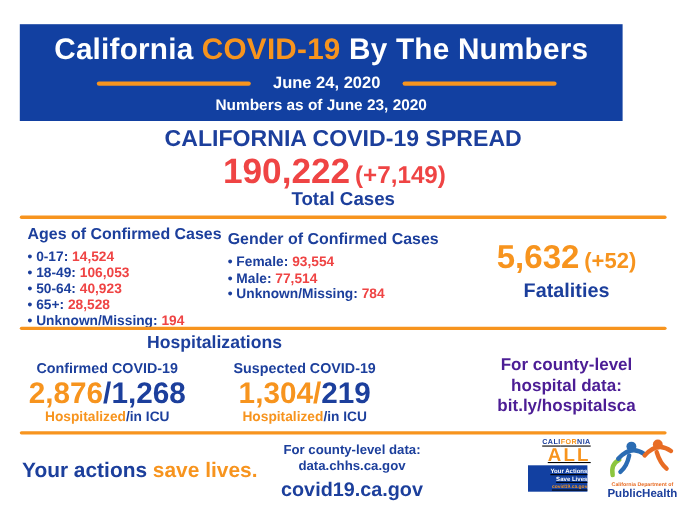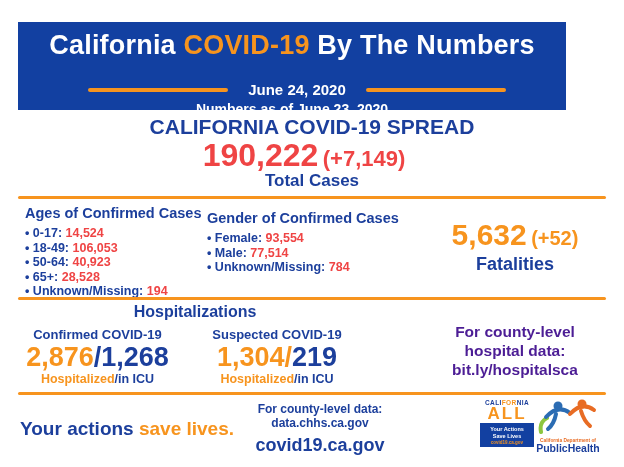--- a/index.html
+++ b/index.html
@@ -11,21 +11,21 @@
   .blue{color:#1c3f9c;}
   .orange{color:#f7941e;}
 
   
   .header{
     position:absolute;left:18px;top:22px;width:548px;height:88px;
     background:#1240a1;color:#fff;text-align:center;
   }
   .header-title{font-size:27px;font-weight:bold;margin-top:8px;letter-spacing:.2px;}
   .header-title .covid{color:#f7941e;}
-  .date-row{display:flex;align-items:center;justify-content:center;margin-top:20px;gap:20px;padding-left:10px;}
+  .date-row{display:flex;align-items:center;justify-content:center;margin-top:6px;gap:20px;padding-left:10px;}
   .dash{width:140px;height:4px;background:#f7941e;border-radius:2px;}
   .date-text{font-size:15px;font-weight:bold;}
   .asof{font-size:14px;margin-top:3px;font-weight:bold;}
 
   
   .spread-title{position:absolute;top:115px;left:0;width:624px;text-align:center;
     font-size:21px;font-weight:bold;color:#1c3f9c;}
   .total-row{position:absolute;top:137px;left:0;width:608px;text-align:center;color:#ef4444;font-weight:bold;}
   .total-big{font-size:32px;}
   .total-delta{font-size:22px;}
@@ -62,30 +62,30 @@
   .county-hosp{position:absolute;left:415px;top:322px;width:200px;text-align:center;
     font-size:15.5px;font-weight:bold;color:#4c1d95;line-height:19px;}
 
   
   .actions{position:absolute;left:20px;top:418px;font-size:19px;font-weight:bold;}
   .footer-mid{position:absolute;left:228px;top:403px;width:184px;text-align:center;color:#1c3f9c;font-weight:bold;}
   .fm-small{font-size:12px;line-height:13.5px;}
   .fm-site{font-size:18px;margin-top:5px;}
 
   
-  .ca-all{position:absolute;left:477px;top:399px;width:60px;text-align:center;}
+  .ca-all{position:absolute;left:477px;top:399px;width:60px;text-align:right;text-decoration:underline;}
   .ca-all .word{font-size:6.5px;font-weight:bold;letter-spacing:.4px;color:#1c3f9c;}
   .ca-all .word .mid{color:#f7941e;}
   .ca-all .all{font-size:17px;font-weight:bold;color:#f7941e;letter-spacing:2px;line-height:15px;}
   .ca-all .box{margin:2px auto 0;width:54px;background:#1240a1;padding:3px 0 2px;}
   .ca-all .box .w{color:#fff;font-size:5.5px;font-weight:bold;line-height:6.5px;}
   .ca-all .box .o{color:#f7941e;font-size:4.5px;font-weight:bold;margin-top:1px;}
 
   
-  .cdph{position:absolute;left:530px;top:398px;width:76px;text-align:center;}
+  .cdph{position:absolute;left:546px;top:398px;width:76px;text-align:center;}
   .cdph .dept{font-size:4.8px;font-weight:bold;color:#e86c24;line-height:5px;}
   .cdph .name{font-size:10.5px;font-weight:bold;color:#1c3f9c;line-height:11px;}
 </style>
 </head>
 <body>
 
 <div class="page">
 
   <div class="header">
     <div class="header-title">

